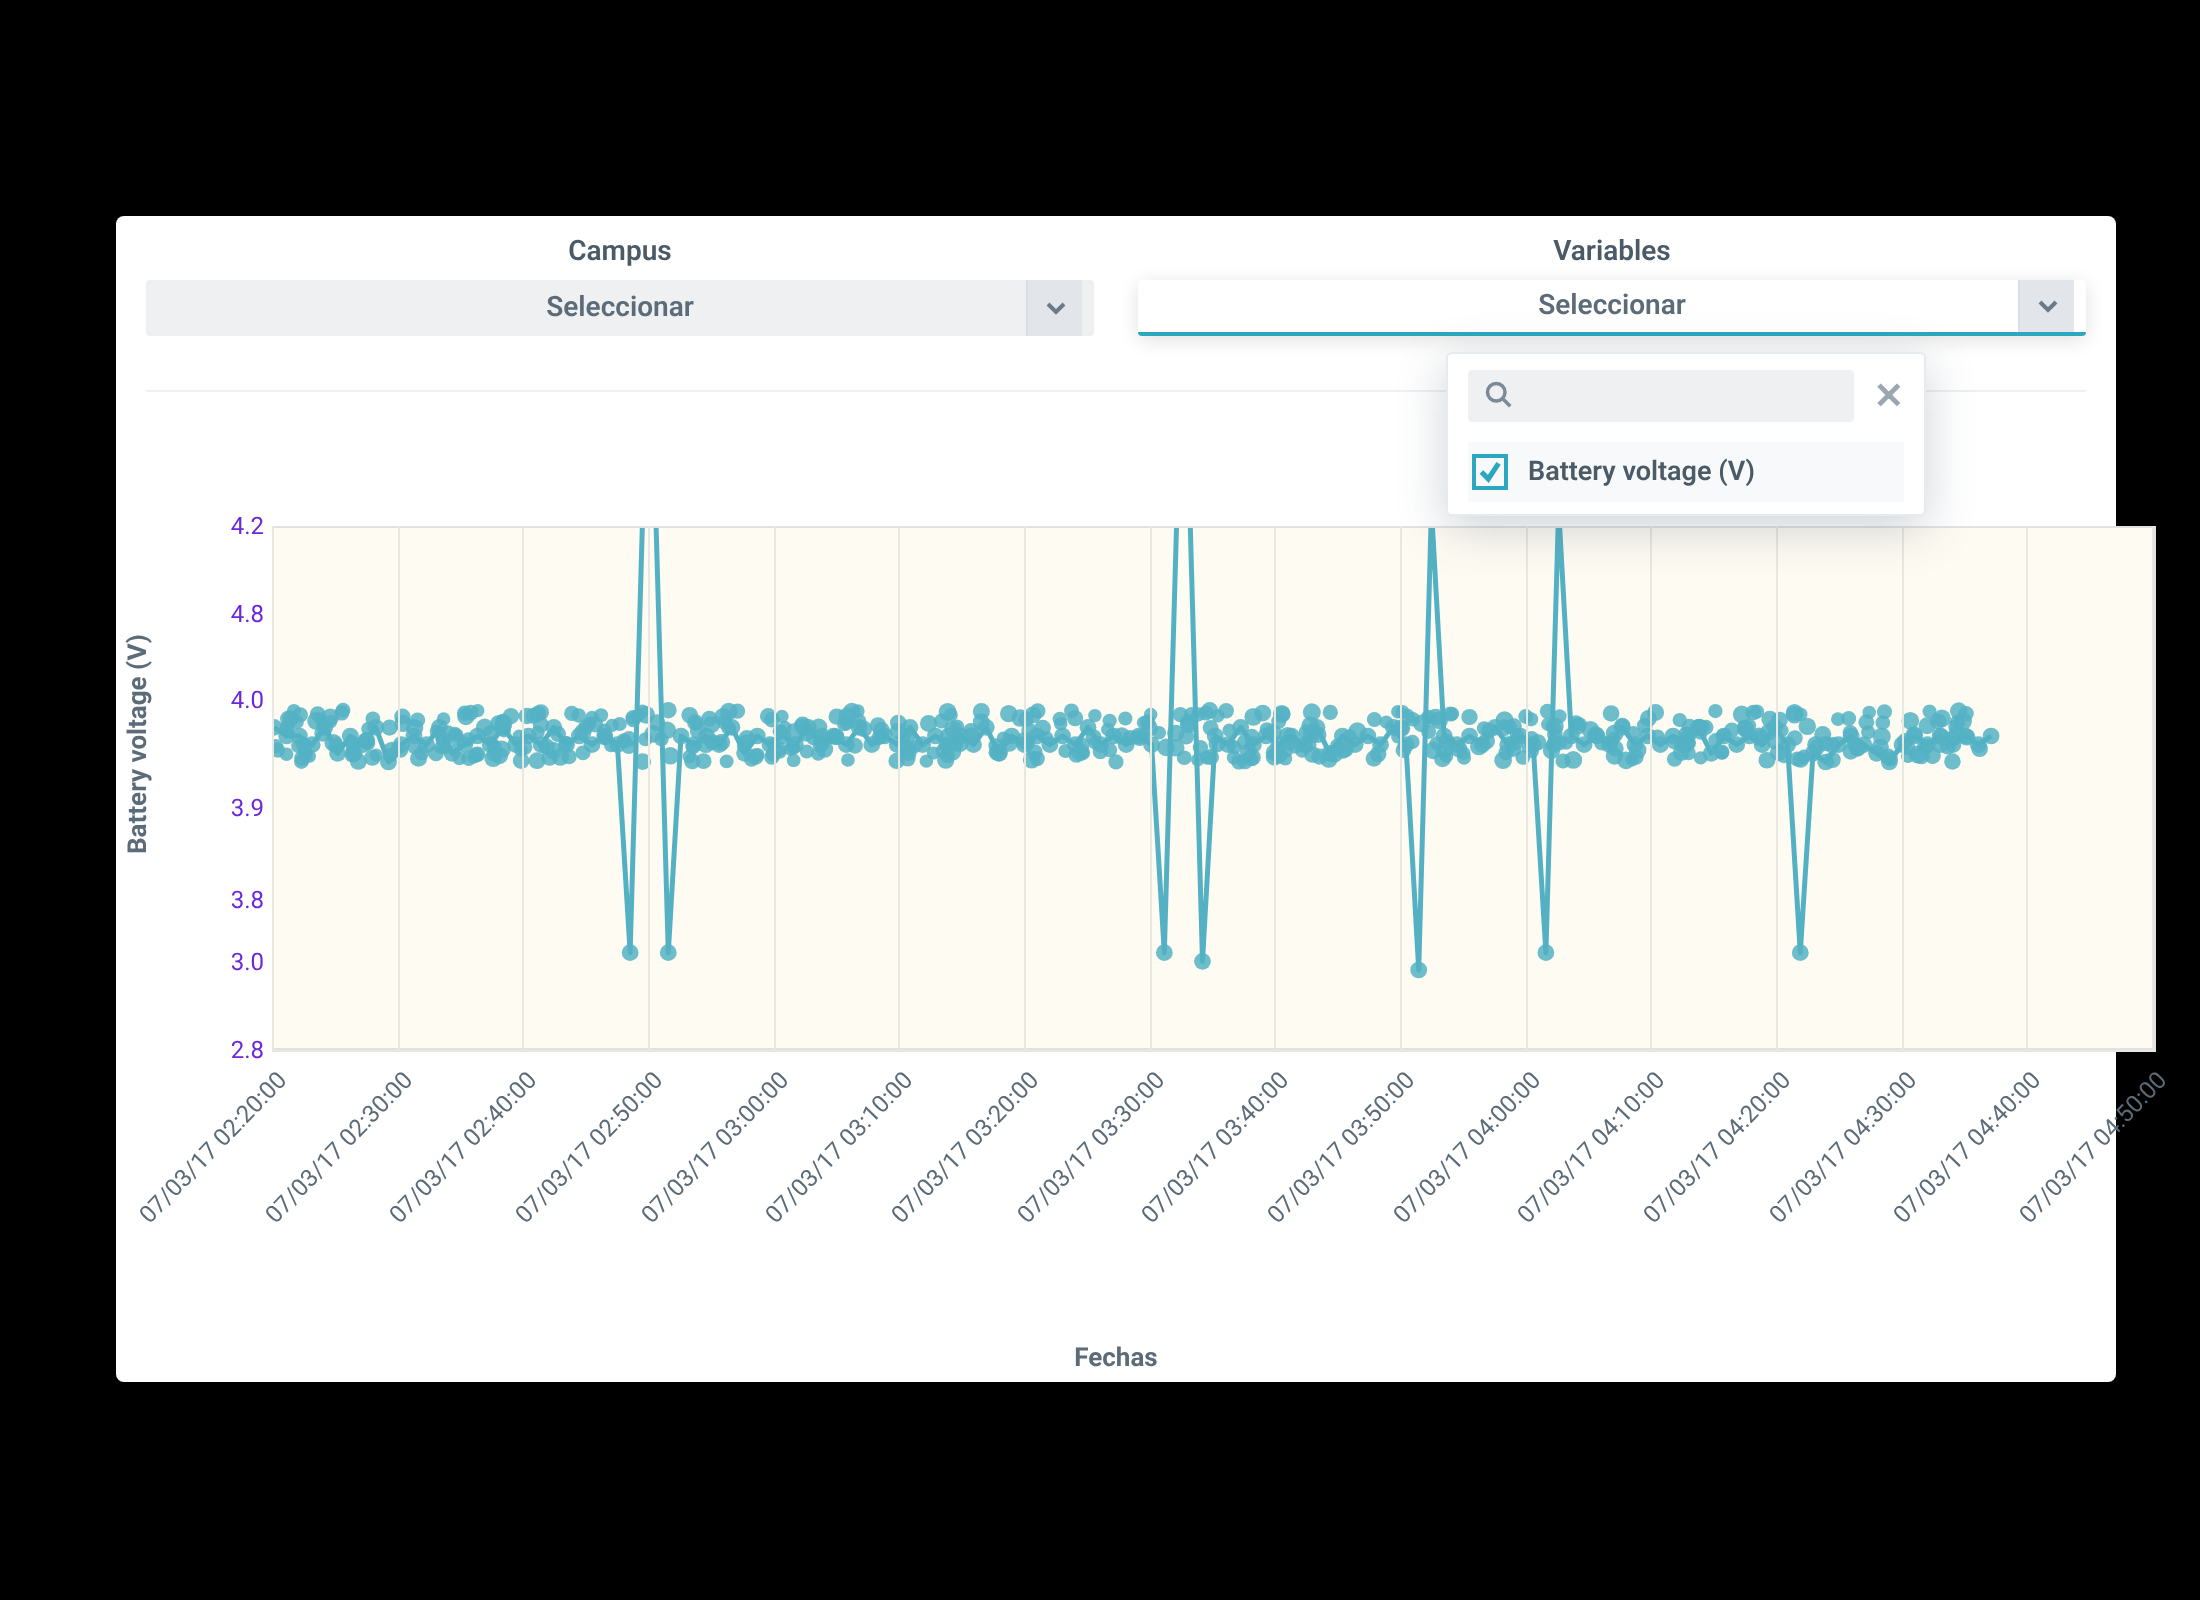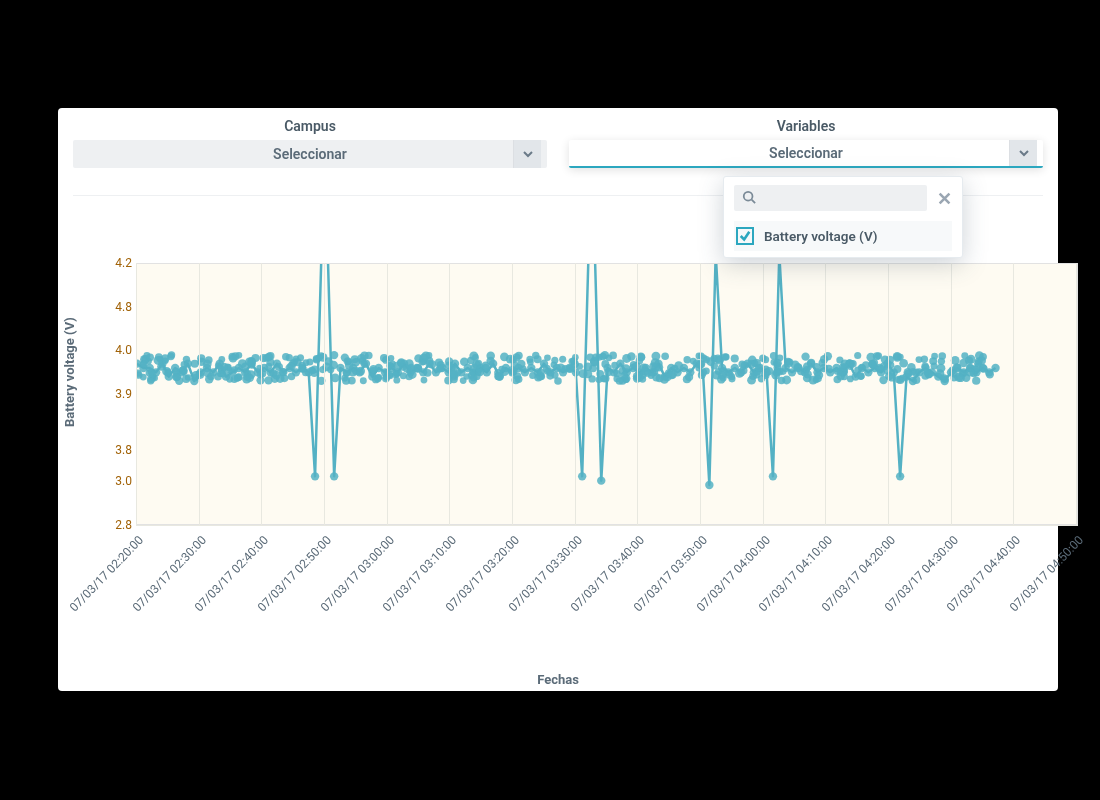--- a/index.html
+++ b/index.html
@@ -88,21 +88,21 @@
     font-size: 13px; font-weight: 700; color: #5b6b78; margin-top: 24px;
   }
   .plot {
     position: absolute;
     left: 68px; top: 0; right: -30px; height: 262px;
     background: #fefbf2;
     border: 1px solid #e2e2e2;
   }
   .ytick {
     position: absolute; left: 36px; width: 28px;
-    font-size: 12px; color: #a16207; text-align: right;
+    font-size: 12px; color: #6d28d9; text-align: right;
     transform: translateY(-50%);
   }
   .grid-h { position: absolute; left: 68px; right: -30px; height: 1px; background: #e8e8e0; }
   .grid-v { position: absolute; top: 0; height: 262px; width: 1px; background: #e8e8e0; }
   .xtick {
     position: absolute; top: 270px; width: 120px;
     transform-origin: left top;
     transform: rotate(-46deg) translate(-100%, 0);
     font-size: 12px; color: #5b6b78; white-space: nowrap; text-align: right;
   }
@@ -163,21 +163,21 @@
     <div class="ylabel">Battery voltage (V)</div>
     <div class="xlabel">Fechas</div>
 
     <div id="yticks">
         <div class="ytick" style="top: 262px;">2.8</div>
         <div class="grid-h" style="top: 262px;"></div>
         <div class="ytick" style="top: 218.333px;">3.0</div>
         <div class="grid-h" style="top: 218.333px;"></div>
         <div class="ytick" style="top: 187px;">3.8</div>
         <div class="grid-h" style="top: 174.667px;"></div>
-        <div class="ytick" style="top: 131px;">3.9</div>
+        <div class="ytick" style="top: 141px;">3.9</div>
         <div class="grid-h" style="top: 131px;"></div>
         <div class="ytick" style="top: 87.3333px;">4.0</div>
         <div class="grid-h" style="top: 87.3333px;"></div>
         <div class="ytick" style="top: 43.6667px;">4.8</div>
         <div class="grid-h" style="top: 43.6667px;"></div>
         <div class="ytick" style="top: 0px;">4.2</div>
         <div class="grid-h" style="top: 0px;"></div>
       </div>
     <div class="plot" id="plot">
       <svg id="plot-svg" width="100%" height="100%" preserveAspectRatio="none" style="position:absolute;inset:0;" viewBox="0 0 940 262">

